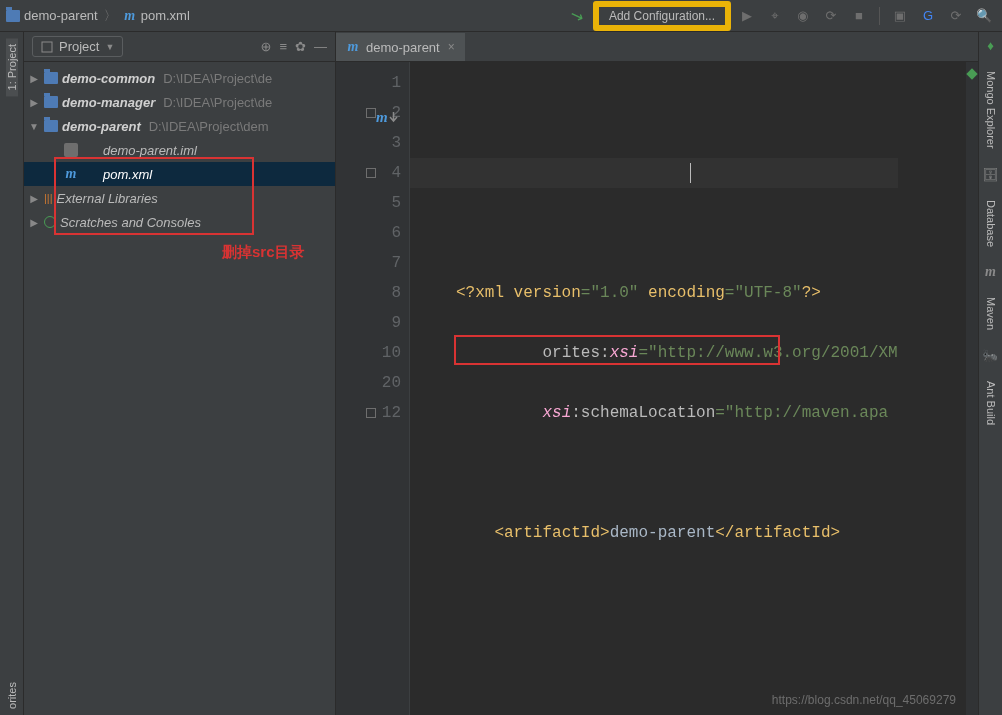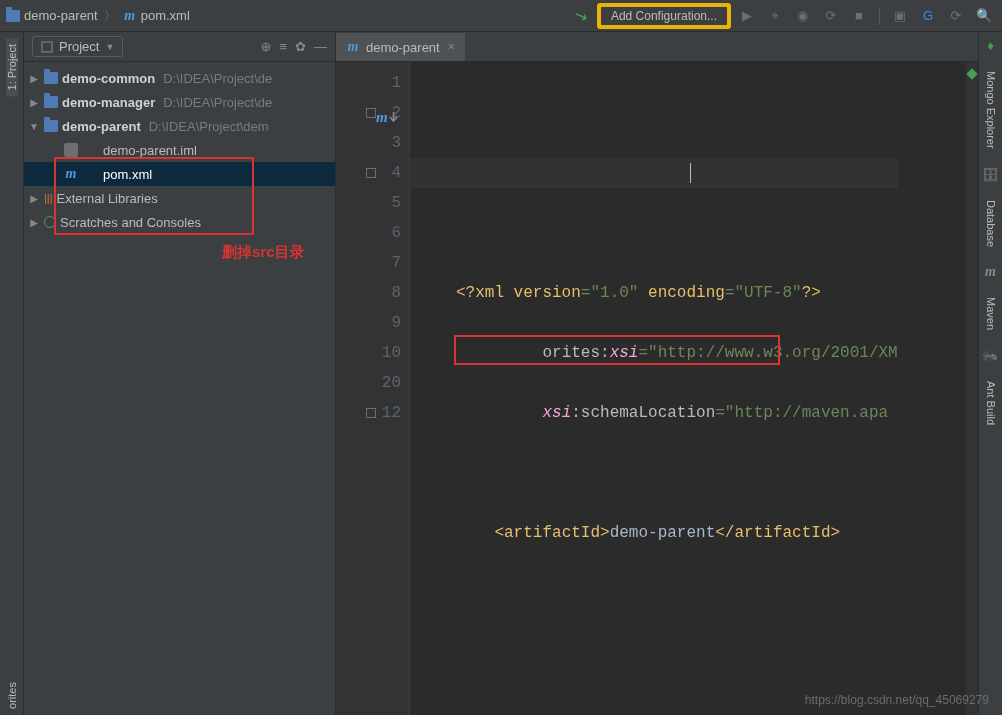--- a/index.html
+++ b/index.html
@@ -32,21 +32,21 @@
   .folder-icon::before { content:''; position:absolute; top:-3px; left:0; width:6px; height:3px; background:#4e7bb5; }
   .m-icon { width: 14px; height: 14px; display: flex; align-items: center; justify-content: center; color:#4e9adc; font-style: italic; font-weight: bold; font-family: serif; font-size: 14px; }
   .toolbar-right { display:flex; align-items:center; gap:4px; }
   .tb-btn {
     width: 24px; height: 24px;
     display:flex; align-items:center; justify-content:center;
     color:#6e6e6e; border-radius:3px;
   }
   .add-config {
     padding: 2px 10px;
-    border: 4px solid #eab308;
+    border: 6px solid #eab308;
     border-radius: 3px;
     color:#bbb; font-size:12px;
     background:#3c3f41;
   }
   .hammer { color:#499c54; transform: rotate(-20deg); font-size:16px; }
 
   
   .left-strip {
     position:absolute; left:0; top:32px; width:24px; height:683px;
     background:#3c3f41;
@@ -93,21 +93,21 @@
   .proj-head-icons { margin-left:auto; display:flex; gap:8px; color:#8a8a8a; align-items:center;}
   .proj-head-icons span{ cursor:default;}
 
   .tree { padding: 4px 0; font-size:13px; }
   .tree-row {
     display:flex; align-items:center; height:24px;
     padding:0 4px; gap:4px; white-space:nowrap; overflow:hidden;
     position:relative;
   }
   .tree-arrow { width:12px; color:#888; font-size:10px; text-align:center;}
-  .tree-label { color:#bbb; }
+  .tree-label { color:#bbb;font-style:italic; }
   .tree-label.bold { font-weight:bold; color:#d0d0d0;}
   .tree-dim { color:#7a7a7a; margin-left:4px;}
   .tree-selected { background:#0d293e !important; }
   .tree-selected .tree-label { color:#fff; }
   .indent2 { padding-left: 40px; gap: 25px;}
   .iml-icon { width:14px; height:14px; background:#6e6e6e; border-radius:2px;}
   .lib-icon { color:#cc7832; font-size:11px;}
   .clock-icon { width:12px; height:12px; border:1px solid #499c54; border-radius:50%; display:inline-block; position:relative;}
   .red-box {
     position:absolute; border:2px solid #d93333; pointer-events:none;
@@ -202,21 +202,21 @@
     position:absolute;
     left:-44px;
     width:10px; height:10px;
     border:1px solid #6e6e6e;
   }
   .marker-line1 { top:calc(6px + 30px*1 + 10px);}
   .marker-line4 { top:calc(6px + 30px*3 + 10px);}
   .marker-line12{ top:calc(6px + 30px*11 + 10px);}
 
   .watermark {
-    position:absolute; right:13px; bottom:8px;
+    position:absolute; right:46px; bottom:8px;
     color:#6d6d6d; font-size:12px; font-family:Arial;
   }
 </style>
 </head>
 <body>
 
 <div class="top-bar">
   <div class="breadcrumb">
     <div class="bc-item">
       <span class="folder-icon"></span>

